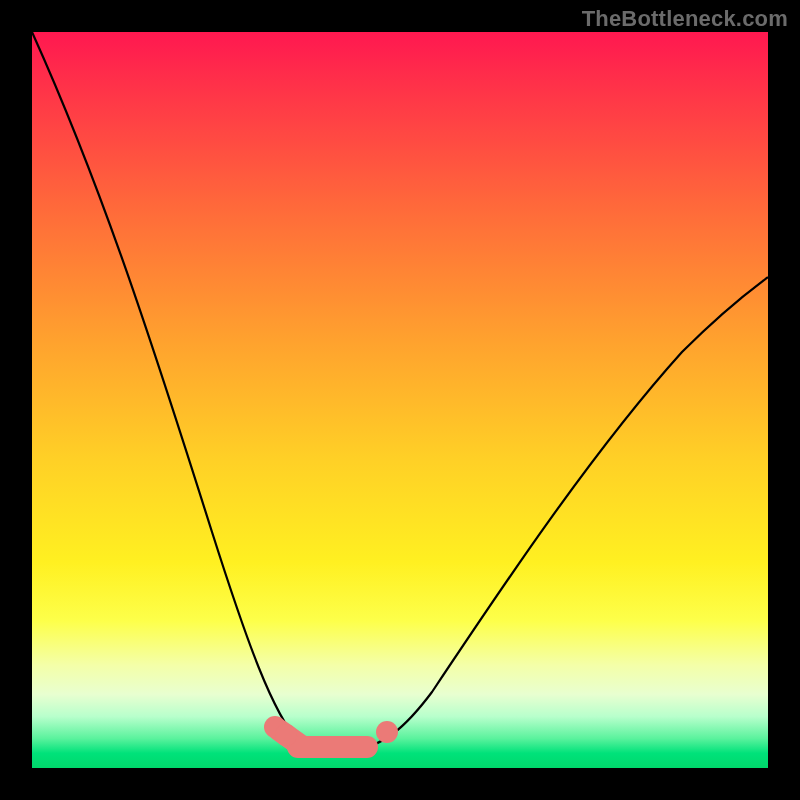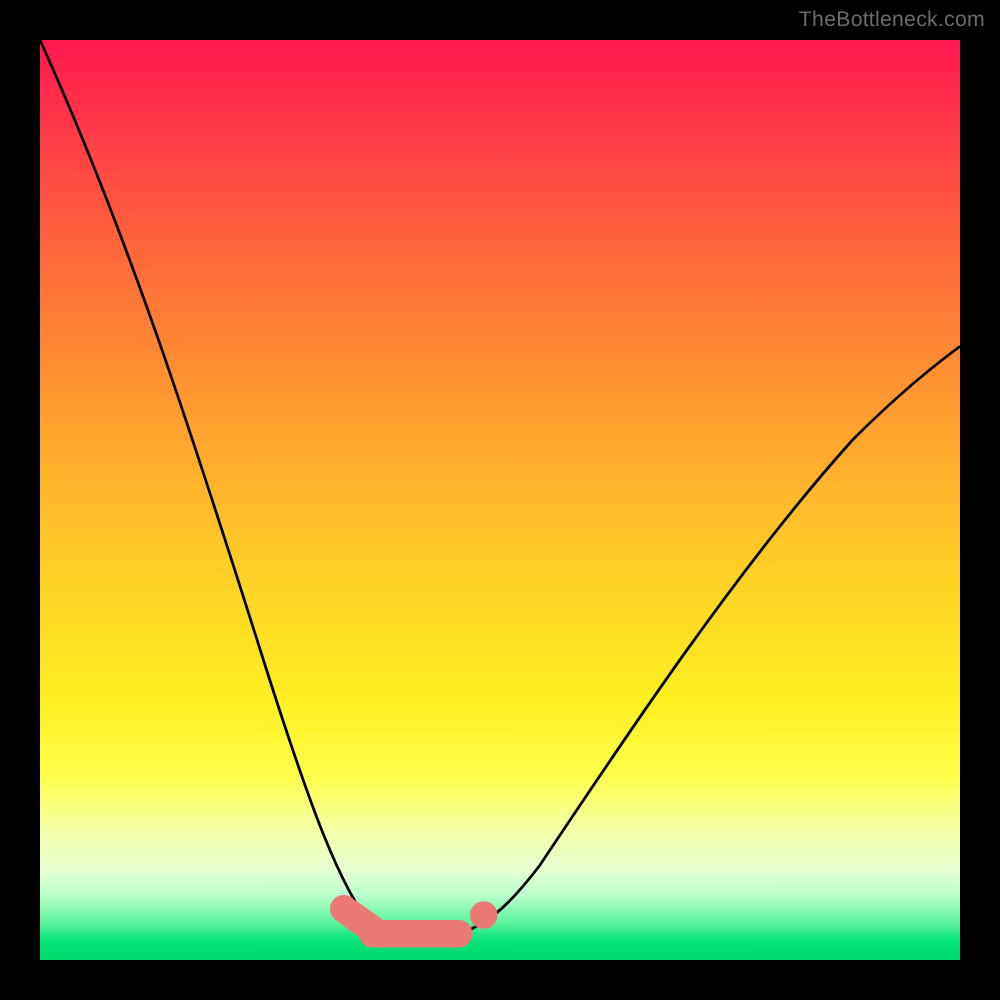--- a/index.html
+++ b/index.html
@@ -14,22 +14,22 @@
   .container {
     position: relative;
     width: 800px;
     height: 800px;
   }
   .watermark {
     position: absolute;
     top: 6px;
     right: 12px;
     color: #6b6b6b;
-    font-size: 17px;
-    font-weight: 400;
+    font-size: 22px;
+    font-weight: 700;
     letter-spacing: 0.2px;
     z-index: 10;
   }
   .plot-outer {
     position: absolute;
     left: 0;
     top: 0;
     width: 800px;
     height: 800px;
     background: #000;

